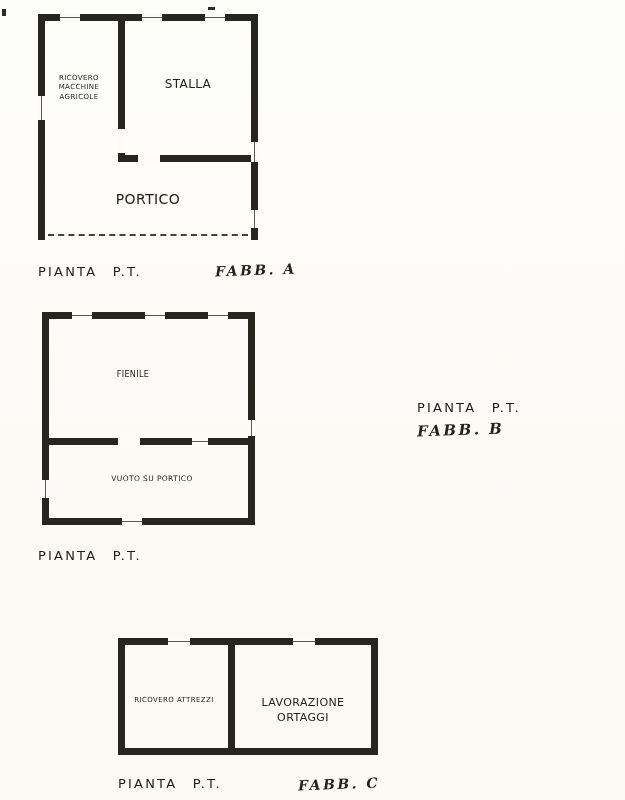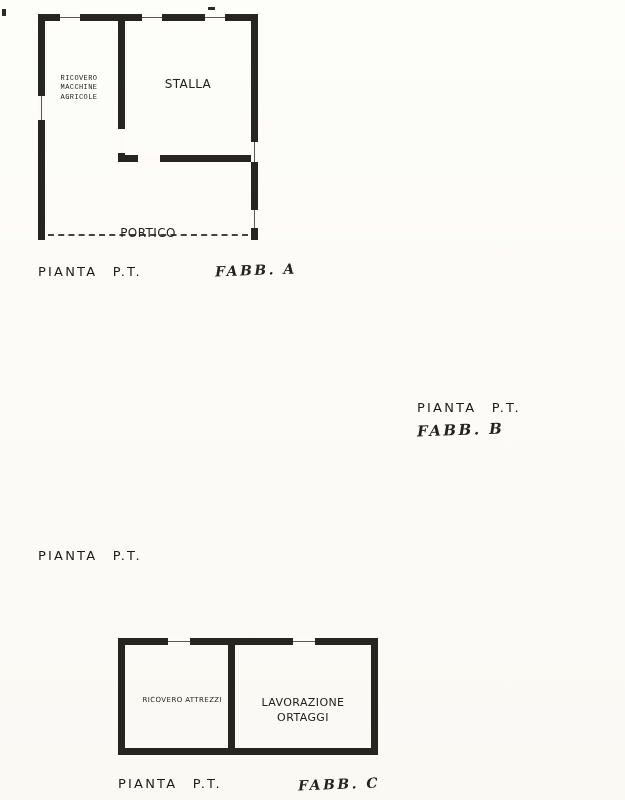--- a/index.html
+++ b/index.html
@@ -20,21 +20,21 @@
   .wall-thin{position:absolute;background:var(--ink);}
   .gap{position:absolute;background:var(--paper);}
   .gap-h::after{content:'';position:absolute;left:0;right:0;top:3px;height:1px;background:var(--line);}
   .gap-v::after{content:'';position:absolute;top:0;bottom:0;left:3px;width:1px;background:var(--line);}
   .gap.door::after{display:none;}
   .dashed{position:absolute;border-top:2px dashed #45423a;}
   .room-label{
     position:absolute;color:var(--text);text-align:center;
     letter-spacing:0.4px;line-height:1.35;font-family:"DejaVu Sans",sans-serif;
   }
-  .pre{white-space:pre-line;font-family:Liberation Mono, monospace;}
+  .pre{white-space:pre-line;}
   .caption{
     position:absolute;font-size:13px;letter-spacing:2.2px;word-spacing:9px;
     color:#1d1c18;font-family:"DejaVu Sans",sans-serif;font-weight:500;
   }
   .handwritten{
     position:absolute;font-family:"DejaVu Serif",serif;font-style:italic;
     font-weight:600;letter-spacing:2.5px;color:#24221d;font-size:14px;
     transform:rotate(-2deg);
   }
   .speck{position:absolute;background:#2b2a26;}
@@ -62,43 +62,62 @@
     <div class="gap gap-v" style="left:213px;top:196px;width:7px;height:18px;"></div>
     <div class="gap gap-v door" style="left:80px;top:115px;width:7px;height:24px;"></div>
     <div class="gap gap-h door" style="left:100px;top:141px;width:22px;height:7px;"></div>
 
     <div class="dashed" style="left:10px;top:220px;width:200px;"></div>
 
     <div class="room-label pre" style="left:6px;top:60px;width:70px;font-size:7px;">RICOVERO
 MACCHINE
 AGRICOLE</div>
     <div class="room-label" style="left:87px;top:62px;width:126px;font-size:12px;">STALLA</div>
-    <div class="room-label" style="left:60px;top:176px;width:100px;font-size:12px;margin-top:35px;">PORTICO</div>
+    <div class="room-label" style="left:60px;top:176px;width:100px;font-size:14px;">PORTICO</div>
   </div>
 
   <div class="caption" style="left:38px;top:264px;">PIANTA P.T.</div>
   <div class="handwritten" style="left:215px;top:262px;">FABB. A</div>
 
 
   <div class="caption" style="left:417px;top:400px;">PIANTA P.T.</div>
   <div class="handwritten" style="left:417px;top:421px;font-size:15px;">FABB. B</div>
 
+  <div class="plan" style="left:42px;top:312px;width:213px;height:213px;">
+    <div class="wall" style="left:0;top:0;width:213px;height:7px;"></div>
+    <div class="wall" style="left:0;top:0;width:7px;height:213px;"></div>
+    <div class="wall" style="left:206px;top:0;width:7px;height:213px;"></div>
+    <div class="wall" style="left:0;top:206px;width:213px;height:7px;"></div>
+    <div class="wall" style="left:0;top:126px;width:213px;height:7px;"></div>
+
+    <div class="gap gap-h" style="left:30px;top:0;width:20px;height:7px;"></div>
+    <div class="gap gap-h" style="left:103px;top:0;width:20px;height:7px;"></div>
+    <div class="gap gap-h" style="left:166px;top:0;width:20px;height:7px;"></div>
+    <div class="gap gap-h door" style="left:76px;top:126px;width:22px;height:7px;"></div>
+    <div class="gap gap-h" style="left:150px;top:126px;width:16px;height:7px;"></div>
+    <div class="gap gap-h" style="left:80px;top:206px;width:20px;height:7px;"></div>
+    <div class="gap gap-v" style="left:206px;top:108px;width:7px;height:16px;"></div>
+    <div class="gap gap-v" style="left:0;top:168px;width:7px;height:18px;"></div>
+
+    <div class="room-label" style="left:36px;top:58px;width:110px;font-size:8px;">FIENILE</div>
+    <div class="room-label" style="left:40px;top:162px;width:140px;font-size:7.5px;">VUOTO SU PORTICO</div>
+  </div>
 
   <div class="caption" style="left:38px;top:548px;">PIANTA P.T.</div>
 
   <div class="plan" style="left:118px;top:638px;width:260px;height:117px;">
     <div class="wall" style="left:0;top:0;width:260px;height:7px;"></div>
     <div class="wall" style="left:0;top:0;width:7px;height:117px;"></div>
     <div class="wall" style="left:253px;top:0;width:7px;height:117px;"></div>
     <div class="wall" style="left:0;top:110px;width:260px;height:7px;"></div>
     <div class="wall" style="left:110px;top:0;width:7px;height:117px;"></div>
 
     <div class="gap gap-h" style="left:50px;top:0;width:22px;height:7px;"></div>
     <div class="gap gap-h" style="left:175px;top:0;width:22px;height:7px;"></div>
 
-    <div class="room-label" style="left:8px;top:58px;width:96px;font-size:7px;text-align:right;">RICOVERO ATTREZZI</div>
+    <div class="room-label" style="left:8px;top:58px;width:96px;font-size:7px;">RICOVERO ATTREZZI</div>
     <div class="room-label" style="left:122px;top:58px;width:126px;font-size:11px;">LAVORAZIONE ORTAGGI</div>
   </div>
 
   <div class="caption" style="left:118px;top:776px;">PIANTA P.T.</div>
   <div class="handwritten" style="left:298px;top:776px;">FABB. C</div>
 
 </div>
 
 </body></html>

